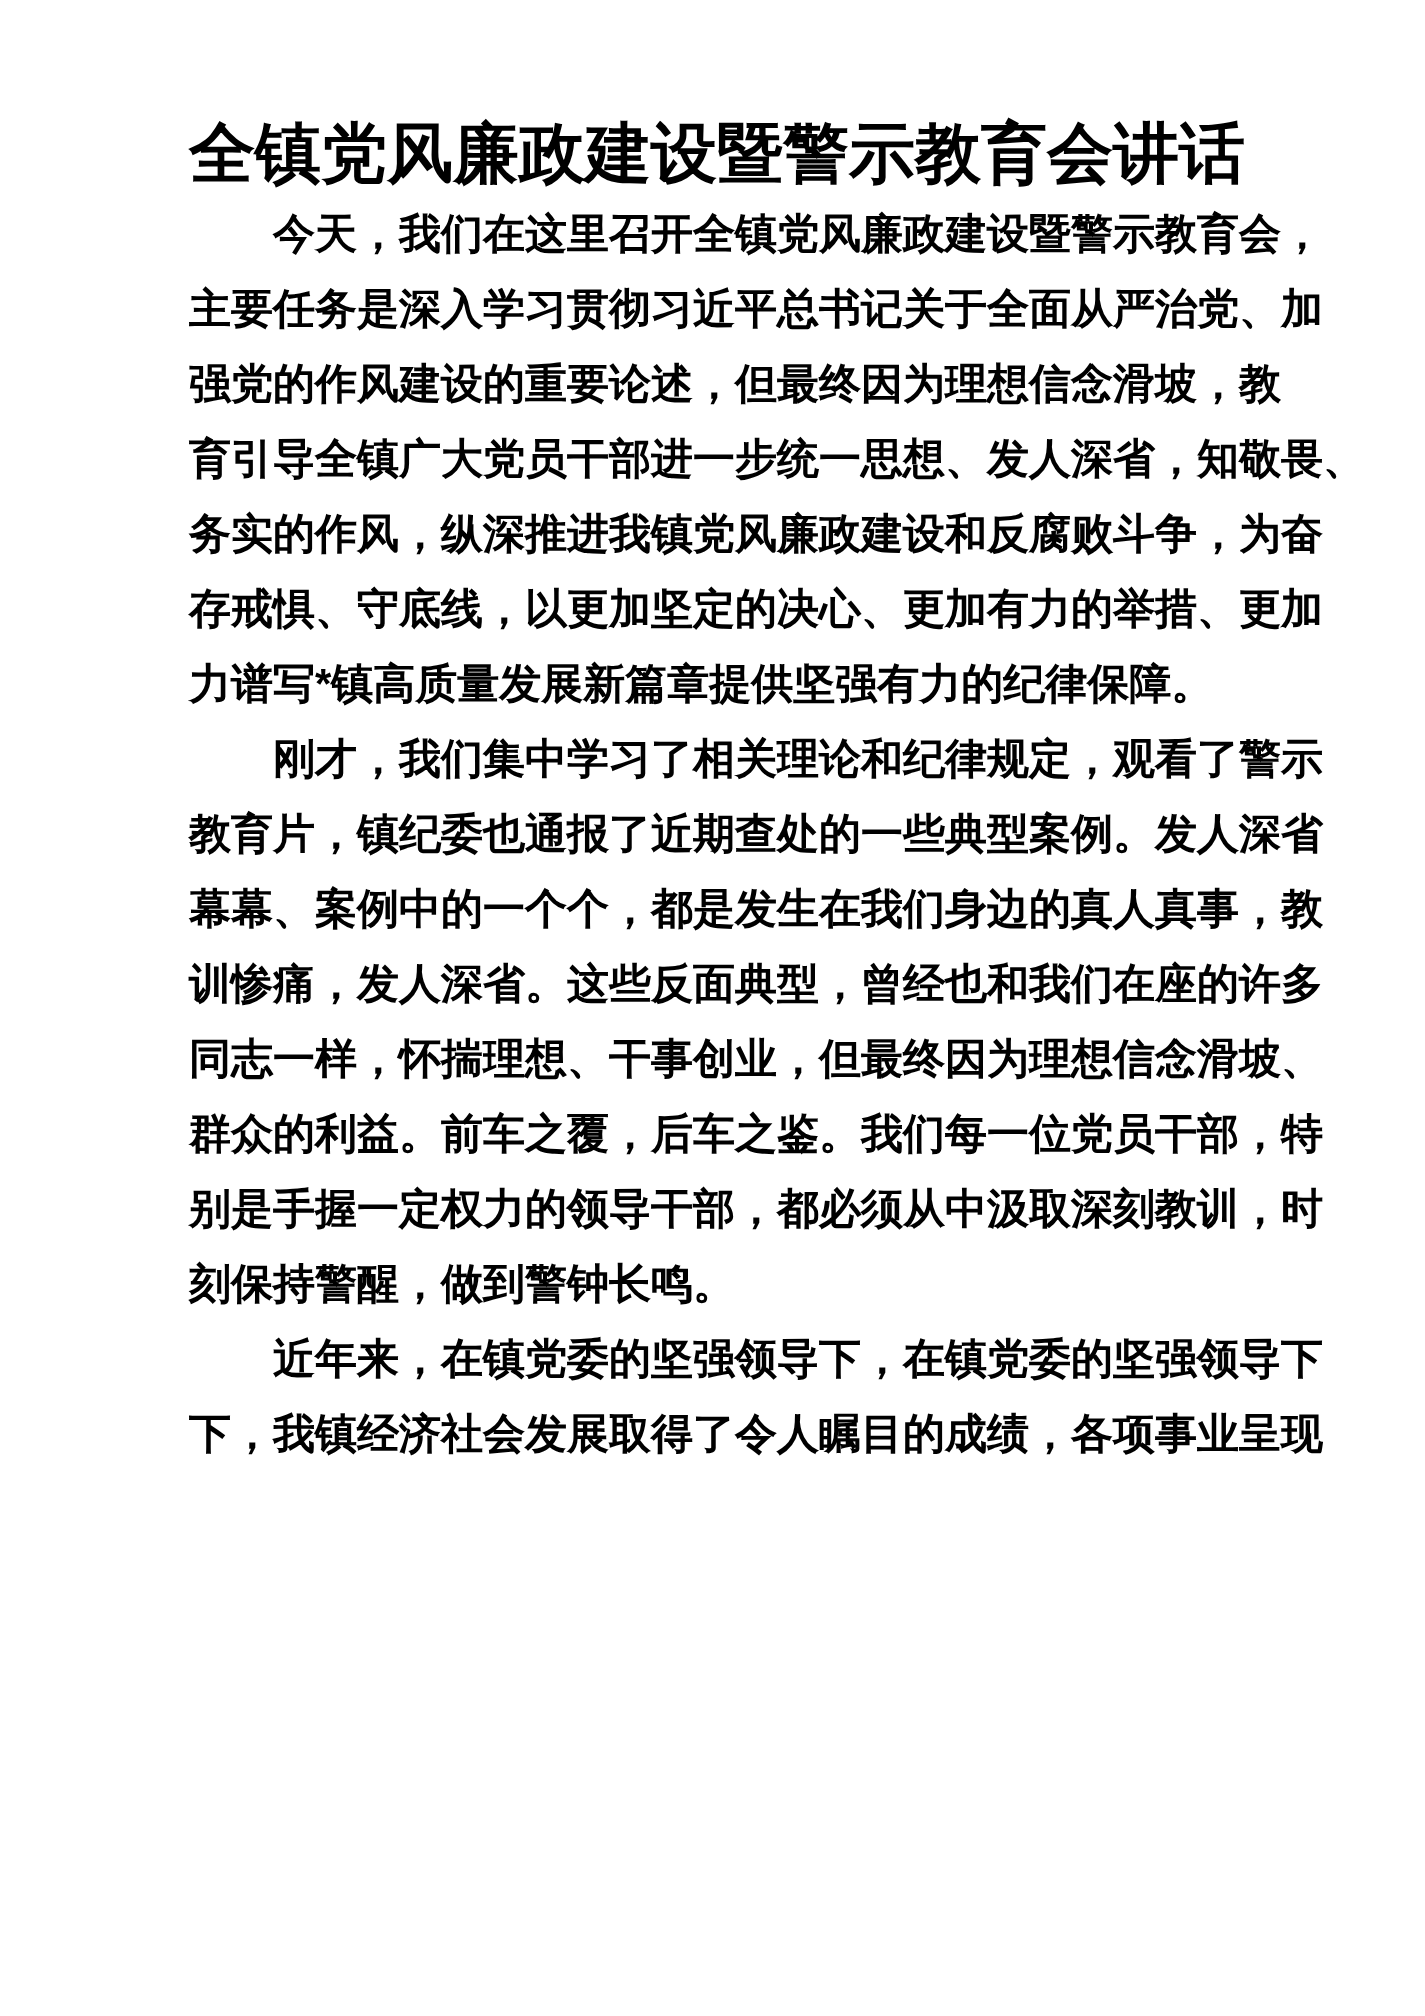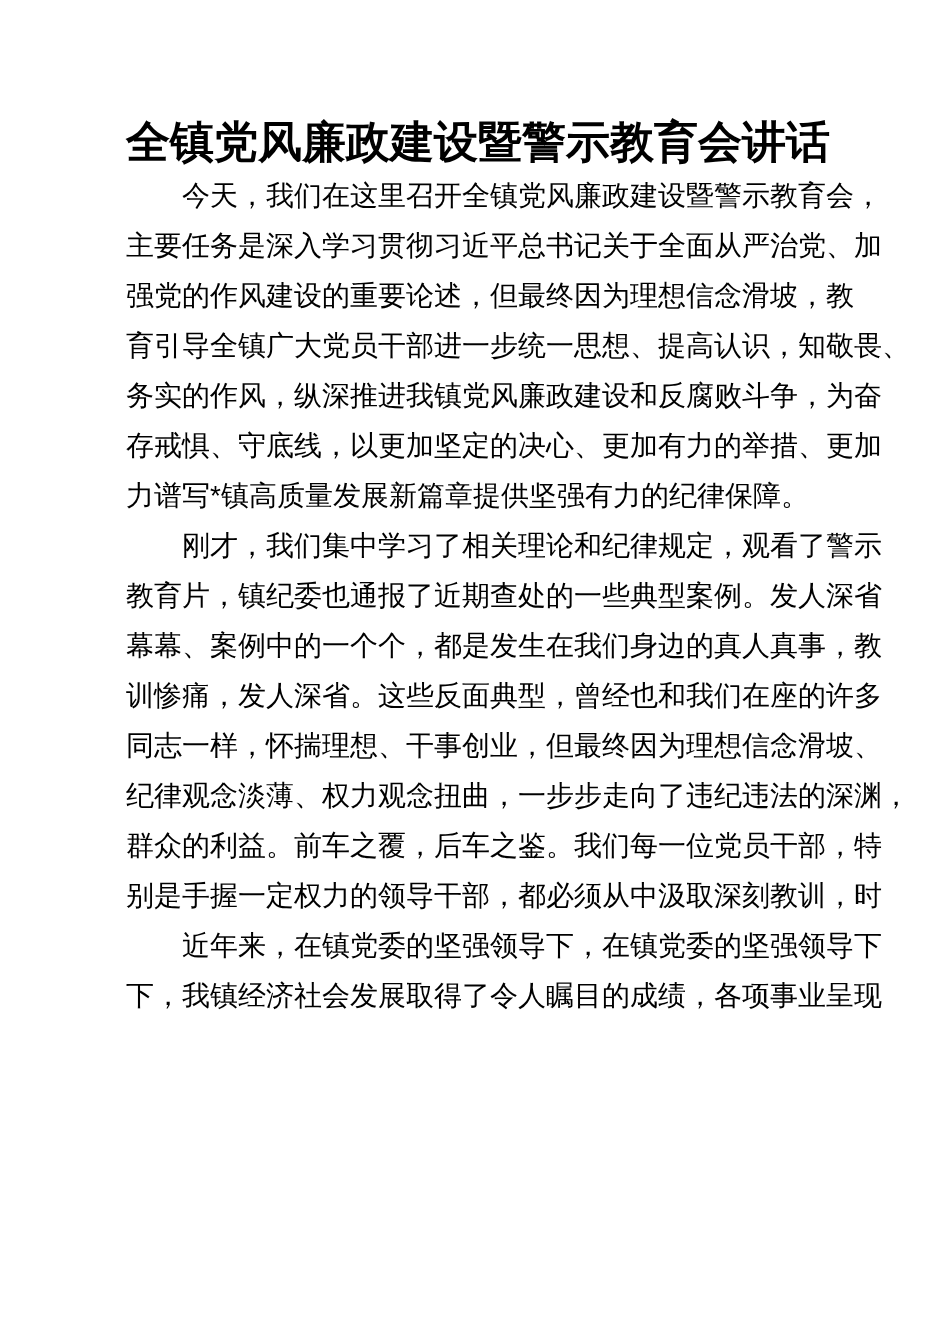--- a/index.html
+++ b/index.html
@@ -9,21 +9,21 @@
   }
   body {
     width: 950px;
     height: 1344px;
     overflow: hidden;
   }
   .page {
     box-sizing: border-box;
     width: 862px;
     height: 1344px;
-    padding: 114px 78px 0 126px;
+    padding: 74px 78px 0 126px;
     background: #ffffff;
     color: #000000;
   }
   .doc-title {
     font-family: "Liberation Serif", "DejaVu Serif", serif;
     font-weight: bold;
     font-size: 44px;
     line-height: 57px;
     height: 57px;
     text-align: center;
@@ -34,48 +34,49 @@
     margin: 0;
     padding: 0;
   }
   .line {
     font-family: "Liberation Sans", "DejaVu Sans", sans-serif;
     font-size: 28px;
     line-height: 50px;
     height: 50px;
     white-space: nowrap;
     color: #000000;
+    font-weight: bold;
   }
 </style>
 </head>
 <body>
 
 <div class="page">
 
   <div class="doc-title">全镇党风廉政建设暨警示教育会讲话</div>
 
   <div class="paragraph">
     <div class="line">　　今天，我们在这里召开全镇党风廉政建设暨警示教育会，</div>
     <div class="line">主要任务是深入学习贯彻习近平总书记关于全面从严治党、加</div>
     <div class="line">强党的作风建设的重要论述，但最终因为理想信念滑坡，教</div>
-    <div class="line">育引导全镇广大党员干部进一步统一思想、提高认识，知敬畏、</div>
+    <div class="line">育引导全镇广大党员干部进一步统一思想、发人深省，知敬畏、</div>
     <div class="line">务实的作风，纵深推进我镇党风廉政建设和反腐败斗争，为奋</div>
     <div class="line">存戒惧、守底线，以更加坚定的决心、更加有力的举措、更加</div>
     <div class="line">力谱写*镇高质量发展新篇章提供坚强有力的纪律保障。</div>
   </div>
 
   <div class="paragraph">
     <div class="line">　　刚才，我们集中学习了相关理论和纪律规定，观看了警示</div>
     <div class="line">教育片，镇纪委也通报了近期查处的一些典型案例。发人深省</div>
     <div class="line">幕幕、案例中的一个个，都是发生在我们身边的真人真事，教</div>
     <div class="line">训惨痛，发人深省。这些反面典型，曾经也和我们在座的许多</div>
     <div class="line">同志一样，怀揣理想、干事创业，但最终因为理想信念滑坡、</div>
-    <div class="line">纪律观念淡薄、权力观念扭曲，一步步走向了违纪违法的深渊，</div>
     <div class="line">群众的利益。前车之覆，后车之鉴。我们每一位党员干部，特</div>
     <div class="line">别是手握一定权力的领导干部，都必须从中汲取深刻教训，时</div>
+    <div class="line">刻保持警醒，做到警钟长鸣。</div>
   </div>
 
   <div class="paragraph">
     <div class="line">　　近年来，在镇党委的坚强领导下，在镇党委的坚强领导下</div>
     <div class="line">下，我镇经济社会发展取得了令人瞩目的成绩，各项事业呈现</div>
   </div>
 
 </div>
 
 </body></html>

